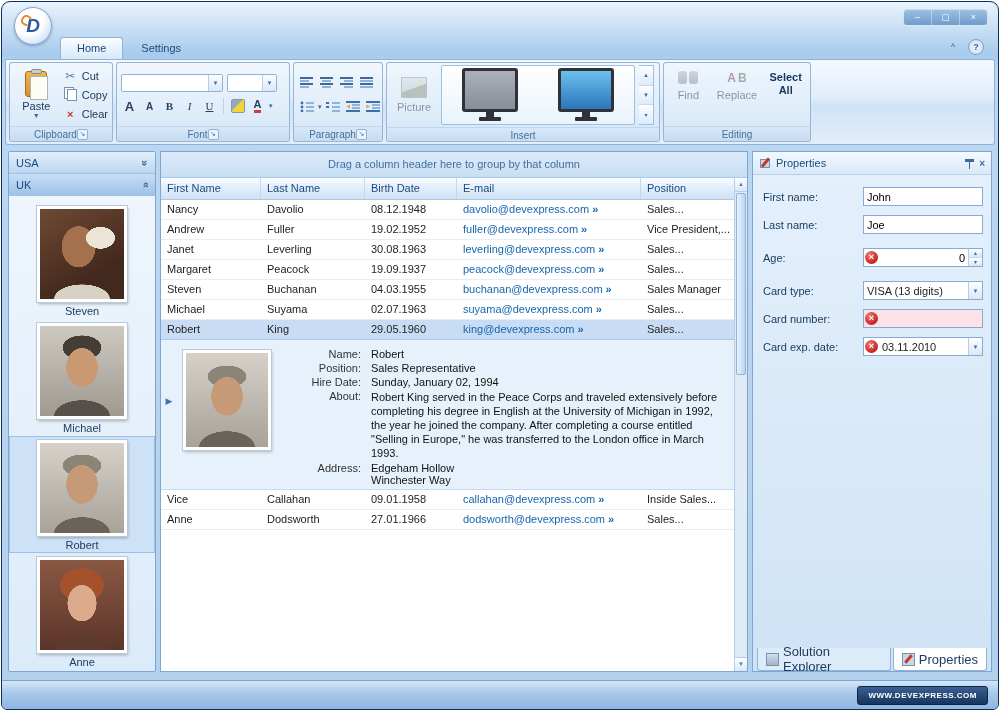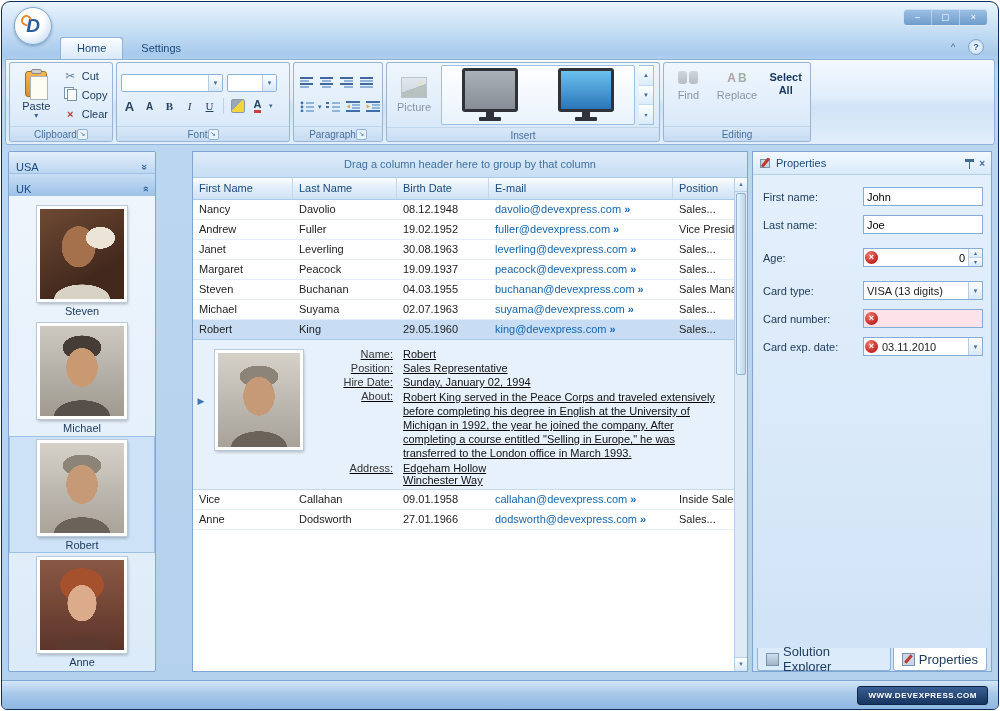--- a/index.html
+++ b/index.html
@@ -106,21 +106,21 @@
   .ic-binoc{width:20px;height:14px;position:relative;}
   .ic-binoc::before,.ic-binoc::after{content:"";position:absolute;top:0;width:9px;height:13px;background:linear-gradient(#aeb8c4,#7f8b99);border-radius:3px;}
   .ic-binoc::before{left:0;}.ic-binoc::after{right:0;}
   .ic-ab{font-size:12px;font-weight:bold;line-height:14px;}
   .ic-ab .a{color:#b0392f;}.ic-ab .b{color:#3a7a38;margin-left:2px;}
   .selectall{font-weight:bold;color:#15355e;line-height:13px;width:40px;}
   
   .workspace{flex:1;position:relative;}
   .navpanel{position:absolute;left:6px;top:4px;bottom:8px;width:146px;border:1px solid #7fa6d2;border-radius:2px;
     background:linear-gradient(#f0f6fd,#dcebf9);display:flex;flex-direction:column;overflow:hidden;}
-  .navhdr{height:21px;flex:none;display:flex;align-items:flex-end;justify-content:space-between;padding:0 7px;
+  .navhdr{height:21px;flex:none;display:flex;align-items:center;justify-content:space-between;padding:0 7px;
     font-size:11px;color:#1c4a7e;background:linear-gradient(#e3effb,#bcd6f1);border-bottom:1px solid #9fc2e4;cursor:default;}
   .navhdr.active{background:linear-gradient(#c9def5,#9ec2e8);}
   .chev{font-weight:bold;color:#3a6a9e;font-size:11px;display:inline-block;}
   .chev.down{transform:rotate(90deg);}
   .chev.up{transform:rotate(-90deg);}
   .navlist{flex:1;padding-top:6px;display:flex;flex-direction:column;align-items:stretch;overflow:hidden;}
   .navitem{display:flex;flex-direction:column;align-items:center;padding:4px 0 2px;cursor:default;}
   .navitem.selected{background:#cde2f6;box-shadow:inset 0 0 0 1px #9cc0e6;}
   .photo{width:84px;height:90px;border:3px solid #fff;outline:1px solid #b9c9da;box-shadow:1px 2px 3px rgba(0,0,0,.28);}
   .navcap{font-size:11px;color:#1e3c60;margin-top:3px;}
@@ -139,21 +139,21 @@
     radial-gradient(32px 18px at 50% 25%,#8d8478 0 60%,transparent 61%),
     radial-gradient(46px 26px at 50% 100%,#6b635a 0 60%,transparent 61%),
     linear-gradient(#d5d1c9,#a8a299);}
   .ph-anne{background:
     radial-gradient(24px 30px at 50% 48%,#dcab8c 0 60%,transparent 61%),
     radial-gradient(36px 28px at 50% 28%,#a4512c 0 60%,transparent 61%),
     radial-gradient(44px 22px at 50% 100%,#5c3a30 0 60%,transparent 61%),
     linear-gradient(#8a5844,#5c352a);}
   
   .gridpanel{position:absolute;left:158px;top:4px;bottom:8px;right:250px;border:1px solid #7fa6d2;background:#fff;
-    display:flex;flex-direction:column;overflow:hidden;margin-left:32px;}
+    display:flex;flex-direction:column;overflow:hidden;}
   .groupby{height:25px;flex:none;line-height:25px;text-align:center;font-size:11px;color:#41709f;
     background:linear-gradient(#dcebfa,#c8def4);border-bottom:1px solid #aac8e8;}
   .gmain{flex:1;position:relative;}
   .gcontent{position:absolute;left:0;top:0;bottom:0;right:13px;overflow:hidden;}
   .vscroll{position:absolute;right:0;top:0;bottom:0;width:13px;background:#dfeaf7;border-left:1px solid #b5cfe8;box-sizing:border-box;}
   .varrow{height:13px;font-size:6px;color:#5580ad;text-align:center;line-height:13px;background:linear-gradient(#fdfeff,#d8e8f8);border-bottom:1px solid #b5cfe8;}
   .varrow.bottom{position:absolute;bottom:0;left:0;right:0;border-top:1px solid #b5cfe8;border-bottom:0;}
   .vthumb{position:absolute;left:1px;right:1px;top:15px;height:180px;border:1px solid #8fb2d9;border-radius:2px;
     background:linear-gradient(90deg,#e8f2fc,#bcd6ef);}
   .ghead{display:flex;height:21px;background:linear-gradient(#fbfdff,#e2eefb 45%,#cfe2f5);
@@ -163,21 +163,21 @@
   .grow{display:flex;height:19px;border-bottom:1px solid #e4eef8;font-size:11px;background:#fff;cursor:default;}
   .grow.sel{background:#c8ddf3;border-bottom-color:#aac9e9;}
   .gc{line-height:18px;padding:0 6px;overflow:hidden;white-space:nowrap;box-sizing:border-box;color:#222;}
   .elink{color:#1566b0;}
   .earrow{color:#1566b0;font-weight:bold;margin-left:3px;}
   .detail{display:flex;background:#e7f1fb;border-bottom:1px solid #c6dbef;padding:8px 4px 10px 0;height:150px;box-sizing:border-box;}
   .dgutter{width:16px;flex:none;color:#3f74ad;font-size:9px;padding-top:48px;text-align:center;}
   .dphoto{width:82px;height:94px;flex:none;margin:2px 14px 0 6px;border:3px solid #fff;outline:1px solid #b9c9da;
     box-shadow:1px 2px 3px rgba(0,0,0,.25);}
   .dfields{flex:1;display:grid;grid-template-columns:76px 1fr;column-gap:10px;row-gap:2px;font-size:11px;
-    align-content:start;padding-right:12px;min-width:0;text-decoration:underline;}
+    align-content:start;padding-right:12px;min-width:0;}
   .dlabel{text-align:right;color:#333;}
   .dvalue{color:#111;}
   .dvalue.about{line-height:14px;}
   .dvalue.addr{white-space:pre-line;}
   
   .propspanel{position:absolute;right:6px;top:4px;bottom:8px;width:238px;border:1px solid #7fa6d2;
     background:linear-gradient(#e5f0fc,#cfe3f6);display:flex;flex-direction:column;overflow:hidden;}
   .phdr{height:22px;flex:none;display:flex;align-items:center;gap:5px;padding:0 6px;font-size:11px;color:#1c4a7e;
     background:linear-gradient(#f3f9ff,#d8e9f9);border-bottom:1px solid #b5cfe8;}
   .pwr{width:12px;height:12px;position:relative;flex:none;}

